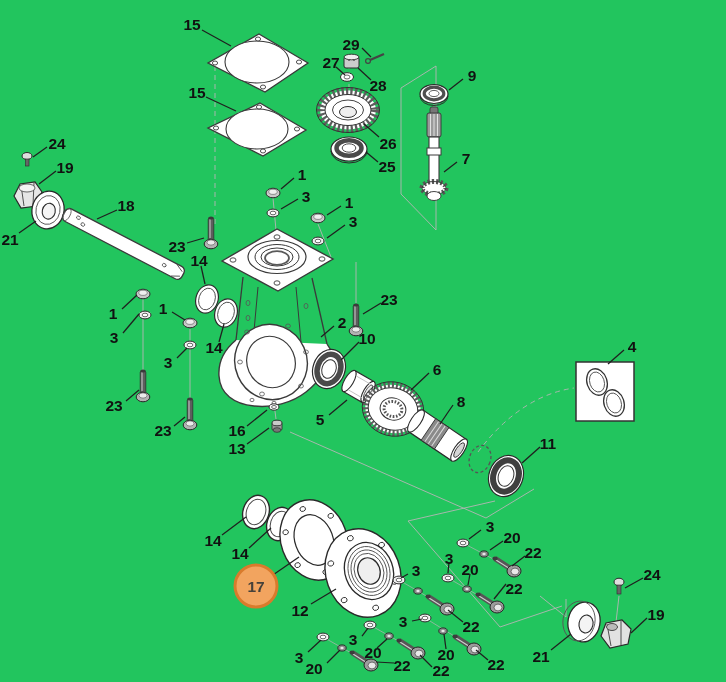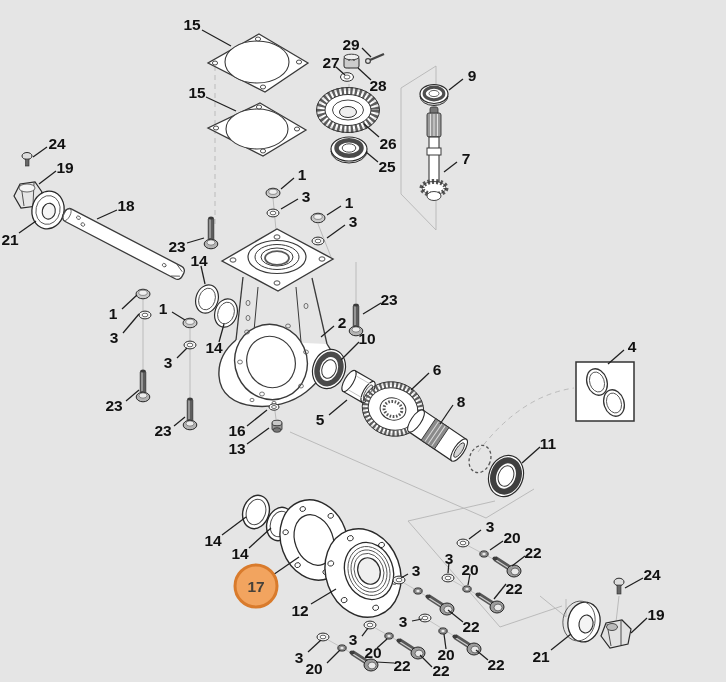--- a/index.html
+++ b/index.html
@@ -1,16 +1,16 @@
 <!DOCTYPE html>
 <html><head>
 <meta charset="utf-8">
 <style>
   html,body{margin:0;padding:0;background:#ffffff;}
-  .stage{position:relative;width:726px;height:682px;background:#e5e5e5;overflow:hidden;}
+  .stage{position:relative;width:726px;height:682px;background:#22c55e;overflow:hidden;}
   svg text{
     font-family:"Liberation Sans","DejaVu Sans",sans-serif;
     font-weight:700;
     font-size:15.5px;
     text-anchor:middle;
     dominant-baseline:central;
   }
 </style>
 </head>
 <body>

